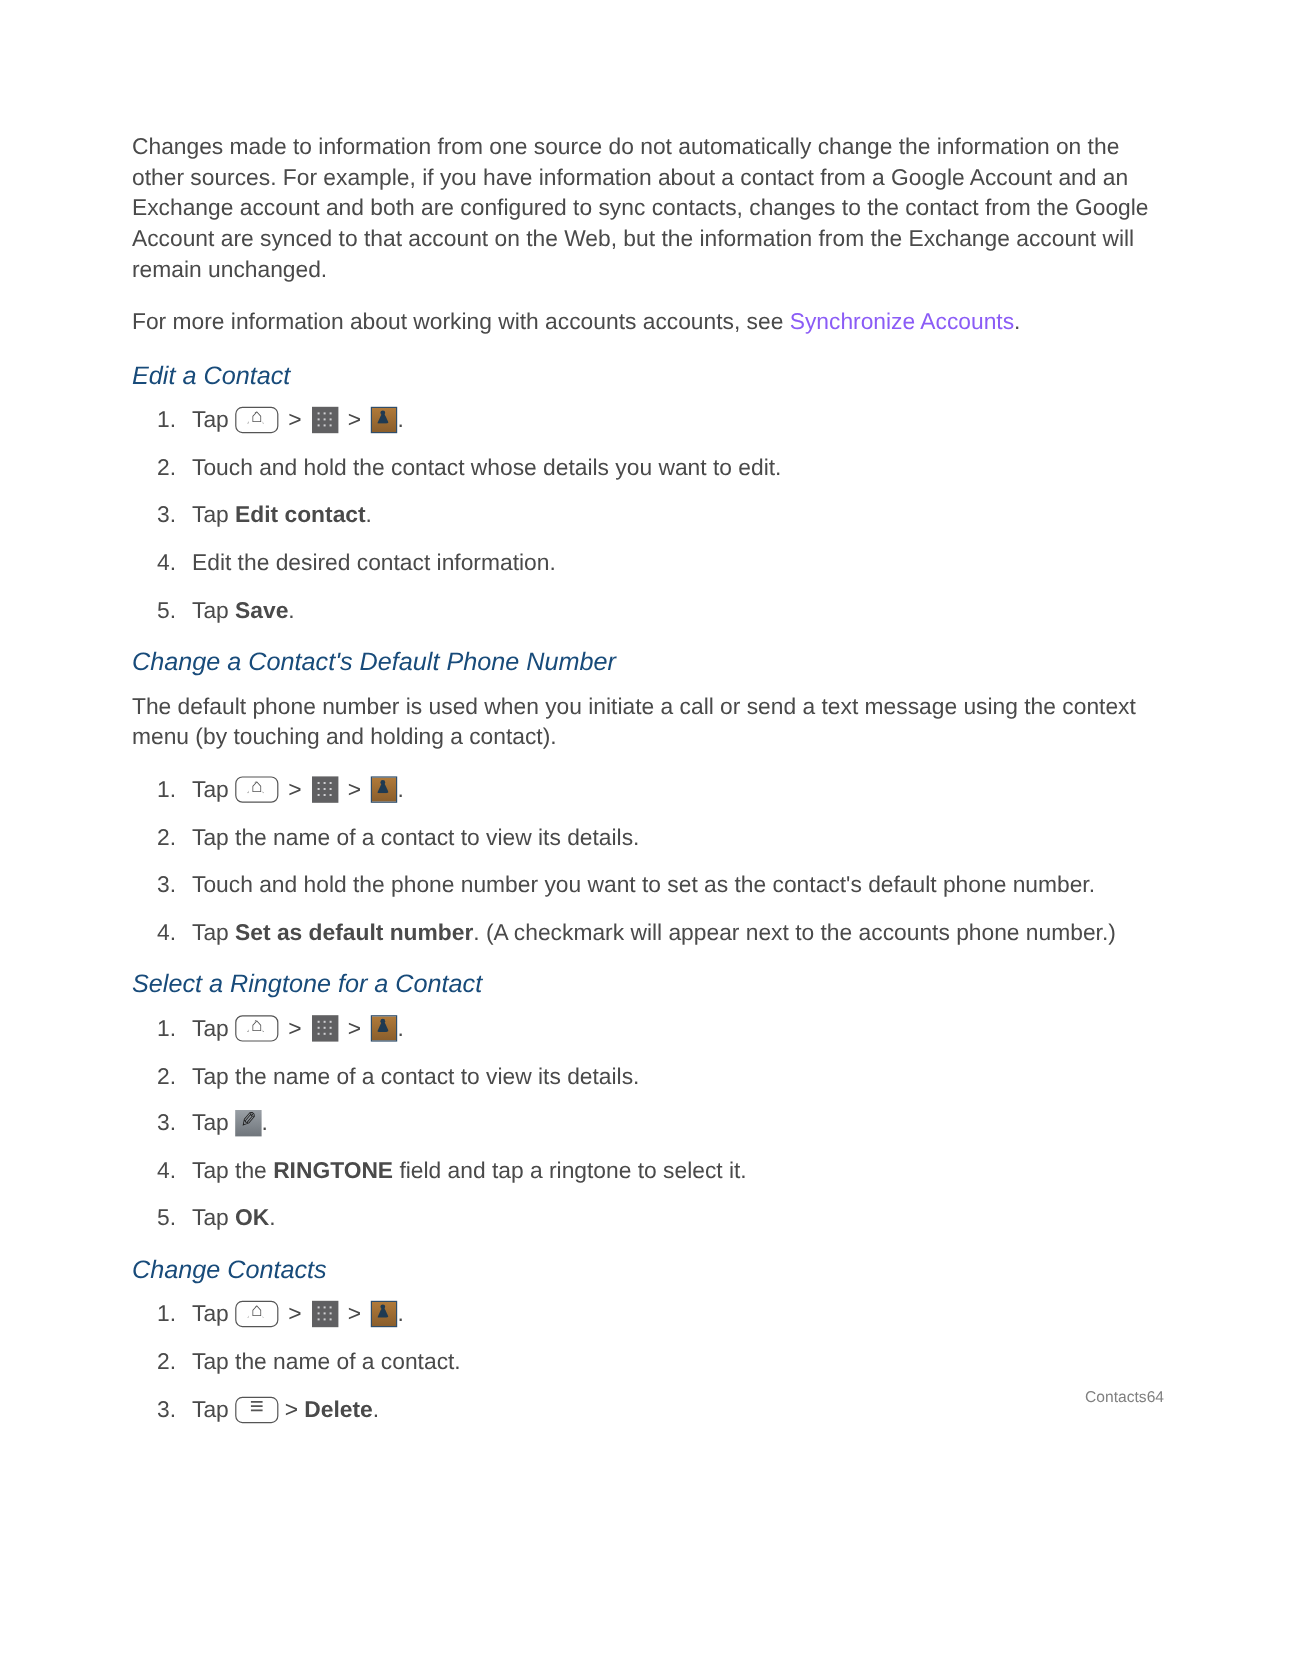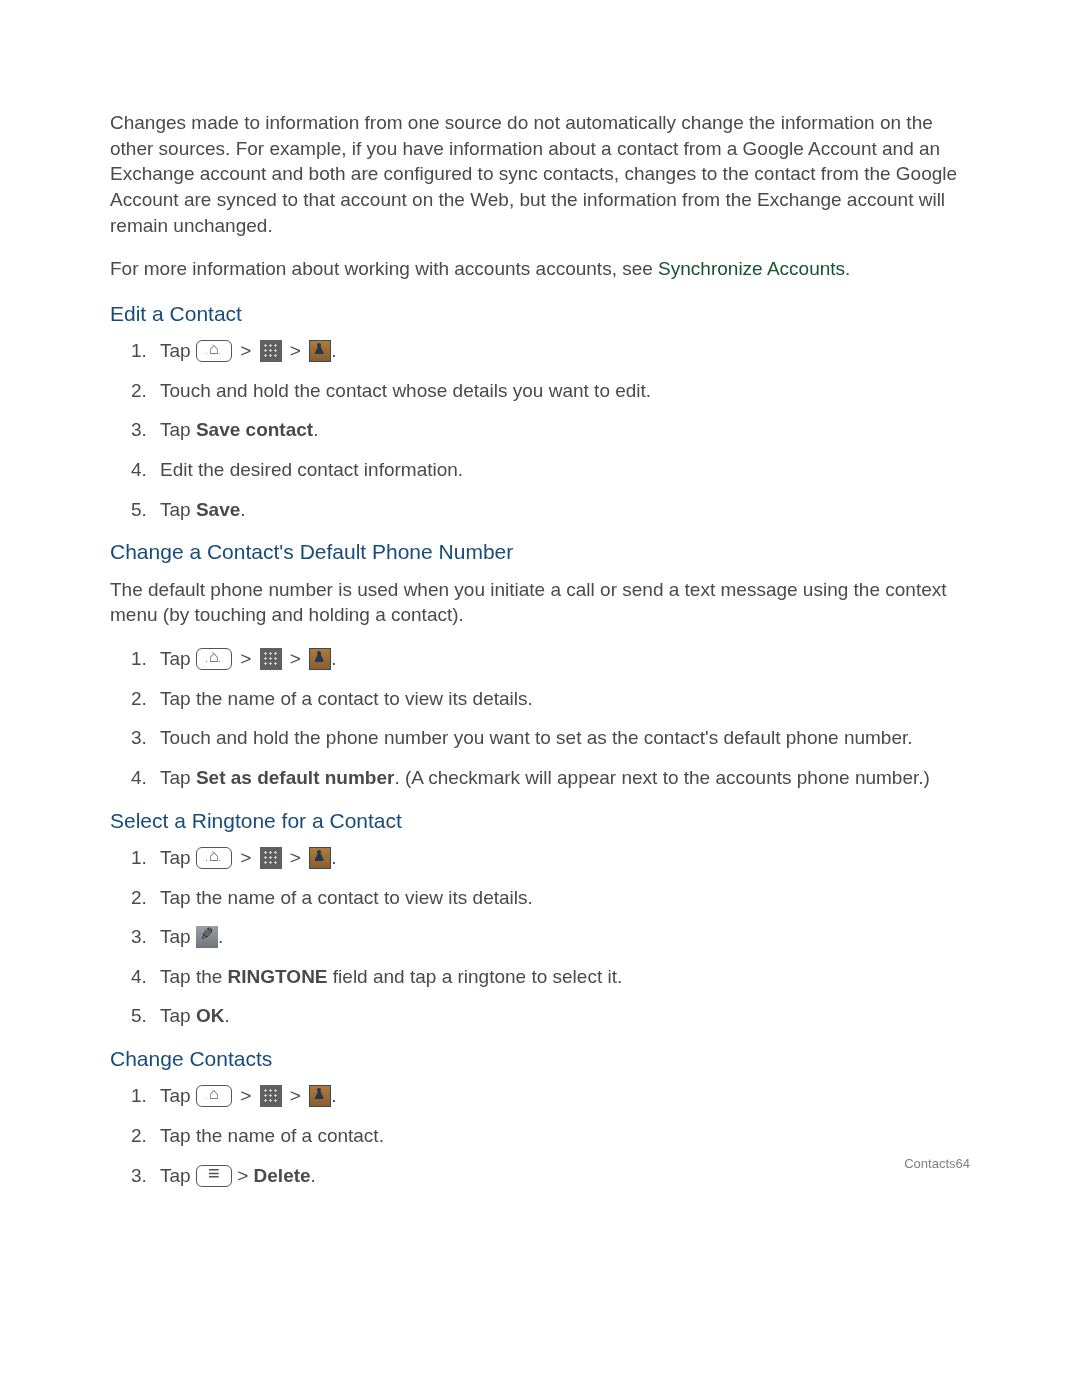--- a/index.html
+++ b/index.html
@@ -15,28 +15,29 @@
     position: relative;
     box-sizing: border-box;
     padding: 110px 110px 0 110px;
     font-size: 19px;
     line-height: 1.35;
   }
   p {
     margin: 0 0 18px 0;
   }
   a.link {
-    color: #14532d;
+    color: #8b5cf6;
     text-decoration: none;
   }
   h3.section {
     color: #184b7a;
     font-weight: 400;
     font-size: 21px;
     margin: 14px 0 10px 0;
+    font-style: italic;
   }
   ol.steps {
     margin: 0 0 16px 0;
     padding-left: 26px;
     list-style: decimal;
   }
   ol.steps > li {
     padding-left: 8px;
     margin: 10px 0 14px 16px;
     color: #4a4a4a;
@@ -167,21 +168,21 @@
   <li>
     <span>Tap </span>
     <span class="icon home"></span>
     <span class="sep"> &gt; </span>
     <span class="icon apps"></span>
     <span class="sep"> &gt; </span>
     <span class="icon contacts"></span><span class="period">.</span>
   </li>
   <li>Touch and hold the contact whose details you want to edit.</li>
   <li>
-    <span>Tap </span><span class="bold">Save contact</span><span>.</span>
+    <span>Tap </span><span class="bold">Edit contact</span><span>.</span>
   </li>
   <li>Edit the desired contact information.</li>
   <li>
     <span>Tap </span><span class="bold">Save</span><span>.</span>
   </li>
 </ol>
 
 <h3 class="section">Change a Contact's Default Phone Number</h3>
 <p>The default phone number is used when you initiate a call or send a text message using the context menu (by touching and holding a contact).</p>
 <ol class="steps">

